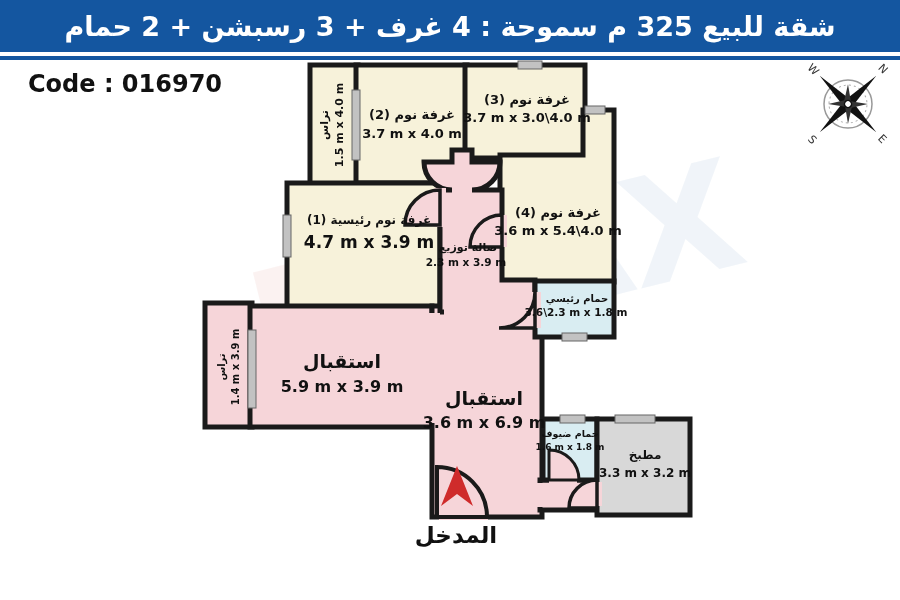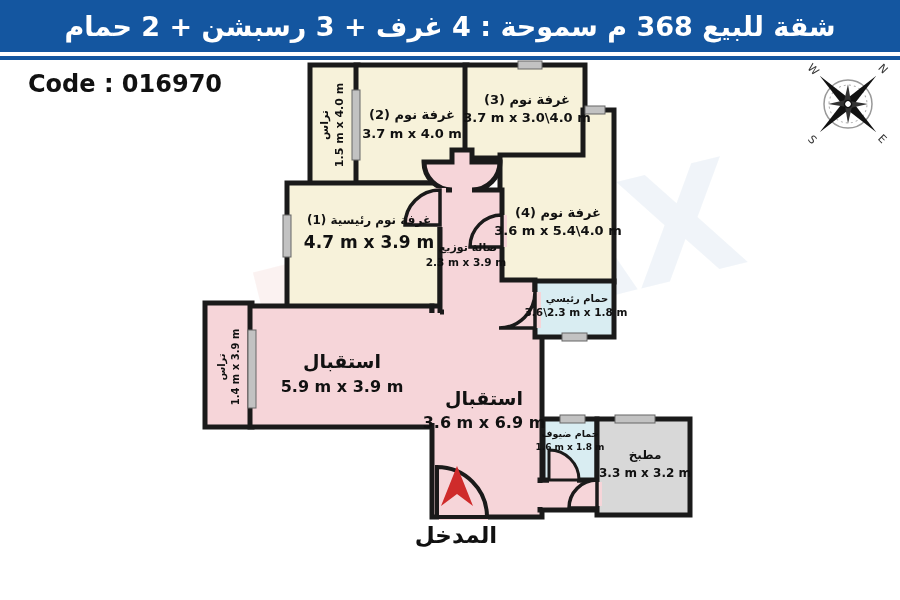--- a/index.html
+++ b/index.html
@@ -17,21 +17,21 @@
   .gray{fill:var(--gray,#d8d8d8);}
   .nostroke{stroke:none;}
   .win{fill:var(--window,#c2c2c2);stroke:#666;stroke-width:1;}
   .lbl{fill:#111;font-weight:bold;text-anchor:middle;}
   .wm{opacity:0.06;font-weight:bold;text-anchor:middle;}
 </style>
 </head>
 <body>
 
 <div id="stage">
-  <div id="hdr">شقة للبيع 368 م سموحة : 4 غرف + 3 رسبشن + 2 حمام</div>
+  <div id="hdr">شقة للبيع 325 م سموحة : 4 غرف + 3 رسبشن + 2 حمام</div>
   <div id="hline"></div>
 
   <svg width="900" height="600" viewBox="0 0 900 600">
 
     <text x="28" y="92" font-size="24" font-weight="bold" fill="#111">Code : 016970</text>
 
     <g transform="rotate(-14 430 300)">
       <text class="wm" x="360" y="340" font-size="150" fill="#c0392b">RE</text>
       <text class="wm" x="560" y="340" font-size="150" fill="#1456a0">MAX</text>
     </g>

